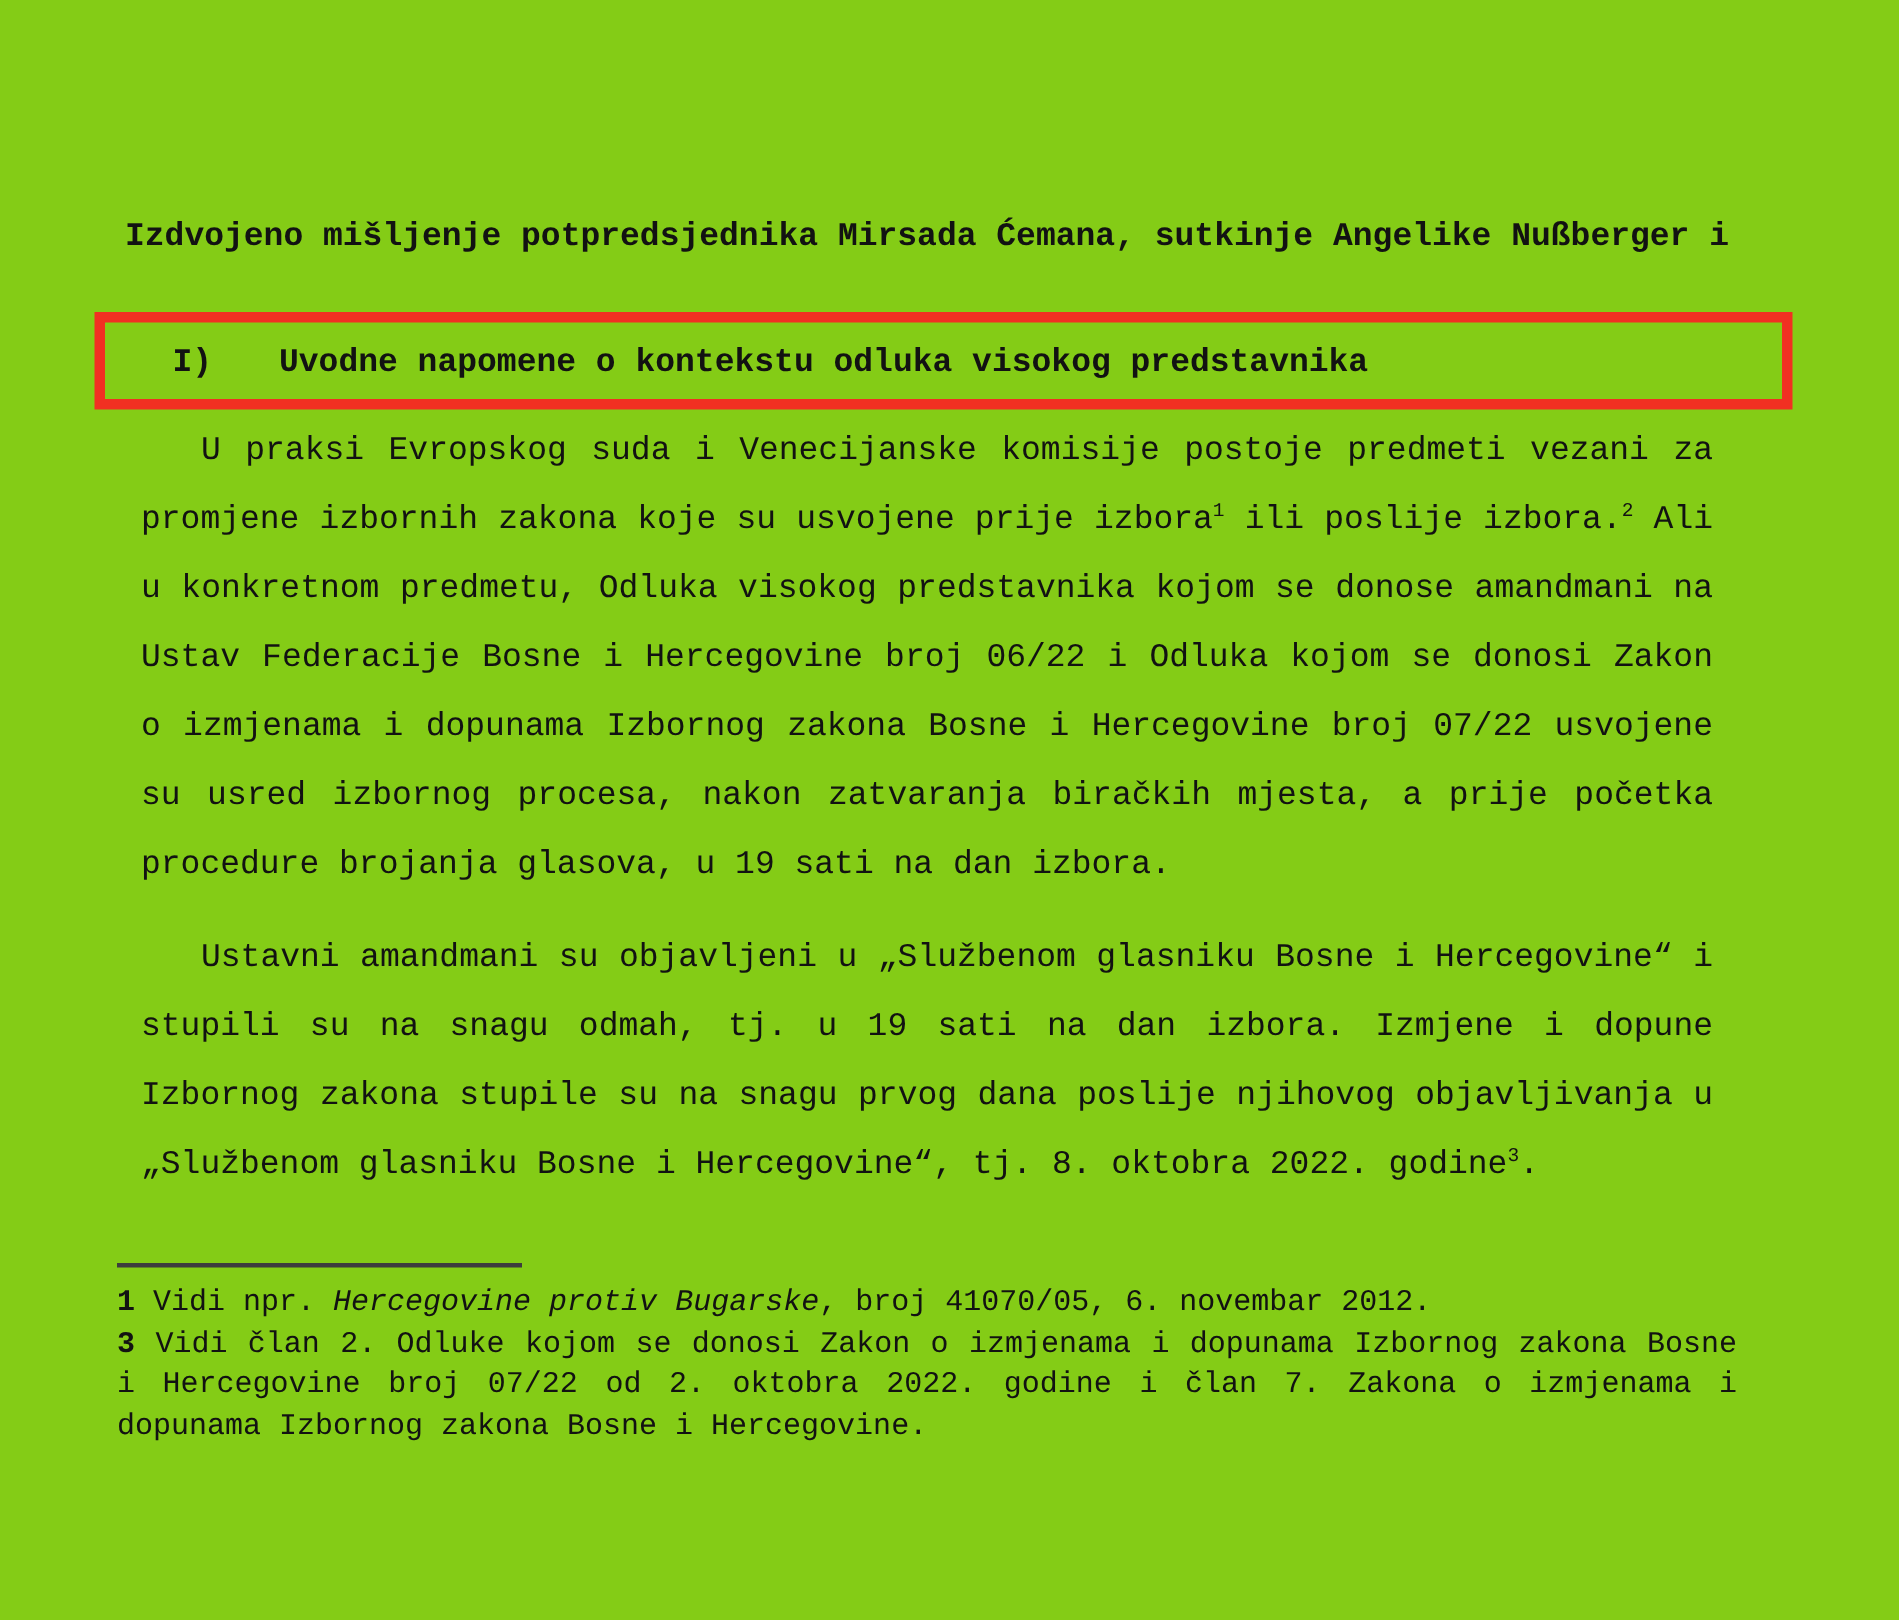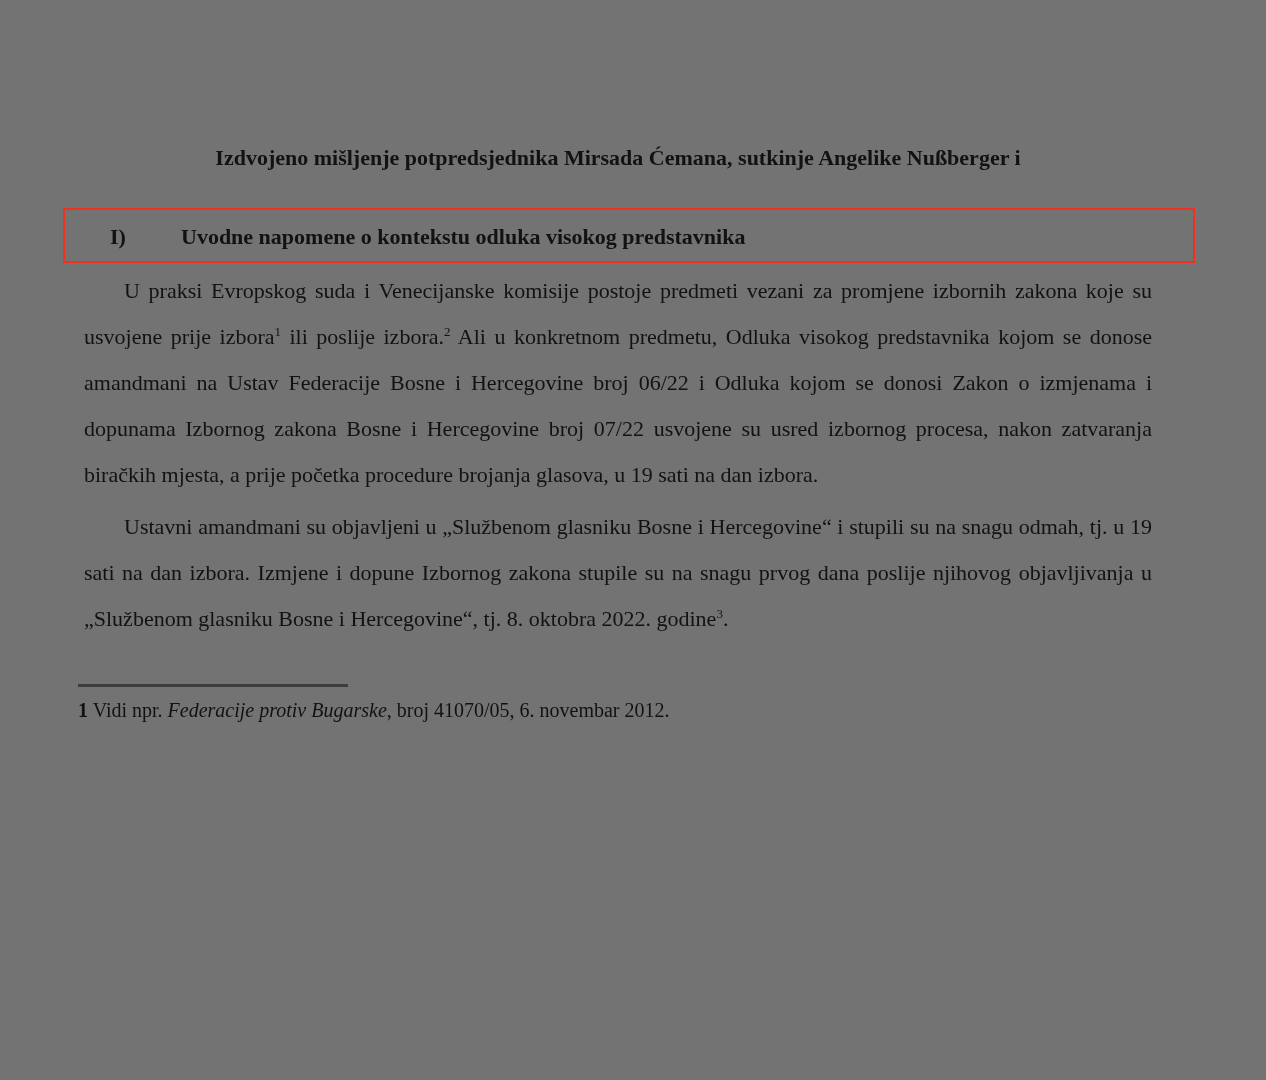--- a/index.html
+++ b/index.html
@@ -1,35 +1,35 @@
 <!DOCTYPE html>
 <html><head>
 <meta charset="utf-8">
 <style>
   * { box-sizing: border-box; }
   html, body { margin: 0; padding: 0; background: #ffffff; }
   .page {
     position: relative;
     width: 1266px;
     height: 1080px;
-    background: #737373;
+    background: #84cc16;
     overflow: hidden;
-    font-family: Liberation Serif, serif;
+    font-family: Liberation Mono, monospace;
     color: #121212;
     padding: 130px 108px 0 78px;
   }
   .title-block {
     text-align: center;
     font-weight: bold;
     font-size: 22px;
     line-height: 55px;
   }
   .hl-box {
     margin: 23px -37px 0 -15px;
-    border: 2px solid #fca5a5;
+    border: 7px solid #fca5a5;
     padding: 4px 33px 2px 11px;
   }
   .hl-heading {
     font-size: 22px;
     font-weight: bold;
     line-height: 45px;
     padding-left: 34px;
     white-space: nowrap;
   }
   .hl-heading .num {
@@ -37,21 +37,21 @@
     width: 71px;
   }
   .hl-para {
     margin: 0;
     font-size: 22px;
     line-height: 45px;
     text-align: justify;
     text-indent: 40px;
   }
   .body-para {
-    margin: 6px;
+    margin: 16px;
     font-size: 22px;
     line-height: 46px;
     text-align: justify;
     text-indent: 40px;
   }
   .body-para.first { margin-top: 5px; }
   .seg-sup {
     font-size: 13px;
     vertical-align: super;
     line-height: 0;
@@ -85,16 +85,17 @@
     <div class="hl-heading">
       <span class="num">I)</span><span>Uvodne napomene o kontekstu odluka visokog predstavnika</span>
     </div>
   </div>
 
   <p class="body-para first"><span class="seg-normal">U praksi Evropskog suda i Venecijanske komisije postoje predmeti vezani za promjene izbornih zakona koje su usvojene prije izbora</span><span class="seg-sup">1</span><span class="seg-normal"> ili poslije izbora.</span><span class="seg-sup">2</span><span class="seg-normal"> Ali u konkretnom predmetu, Odluka visokog predstavnika kojom se donose amandmani na Ustav Federacije Bosne i Hercegovine broj 06/22 i Odluka kojom se donosi Zakon o izmjenama i dopunama Izbornog zakona Bosne i Hercegovine broj 07/22 usvojene su usred izbornog procesa, nakon zatvaranja biračkih mjesta, a prije početka procedure brojanja glasova, u 19 sati na dan izbora.</span></p>
   <p class="body-para"><span class="seg-normal">Ustavni amandmani su objavljeni u „Službenom glasniku Bosne i Hercegovine“ i stupili su na snagu odmah, tj. u 19 sati na dan izbora. Izmjene i dopune Izbornog zakona stupile su na snagu prvog dana poslije njihovog objavljivanja u „Službenom glasniku Bosne i Hercegovine“, tj. 8. oktobra 2022. godine</span><span class="seg-sup">3</span><span class="seg-normal">.</span></p>
 
   <div class="footnotes">
     <div class="fn-rule"></div>
-    <p class="fn"><span class="seg-marker">1</span><span class="seg-normal"> Vidi npr. </span><span class="seg-italic">Federacije protiv Bugarske</span><span class="seg-normal">, broj 41070/05, 6. novembar 2012.</span></p>
+    <p class="fn"><span class="seg-marker">1</span><span class="seg-normal"> Vidi npr. </span><span class="seg-italic">Hercegovine protiv Bugarske</span><span class="seg-normal">, broj 41070/05, 6. novembar 2012.</span></p>
+    <p class="fn"><span class="seg-marker">3</span><span class="seg-normal"> Vidi član 2. Odluke kojom se donosi Zakon o izmjenama i dopunama Izbornog zakona Bosne i Hercegovine broj 07/22 od 2. oktobra 2022. godine i član 7. Zakona o izmjenama i dopunama Izbornog zakona Bosne i Hercegovine.</span></p>
   </div>
 
 </div>
 
 </body></html>

